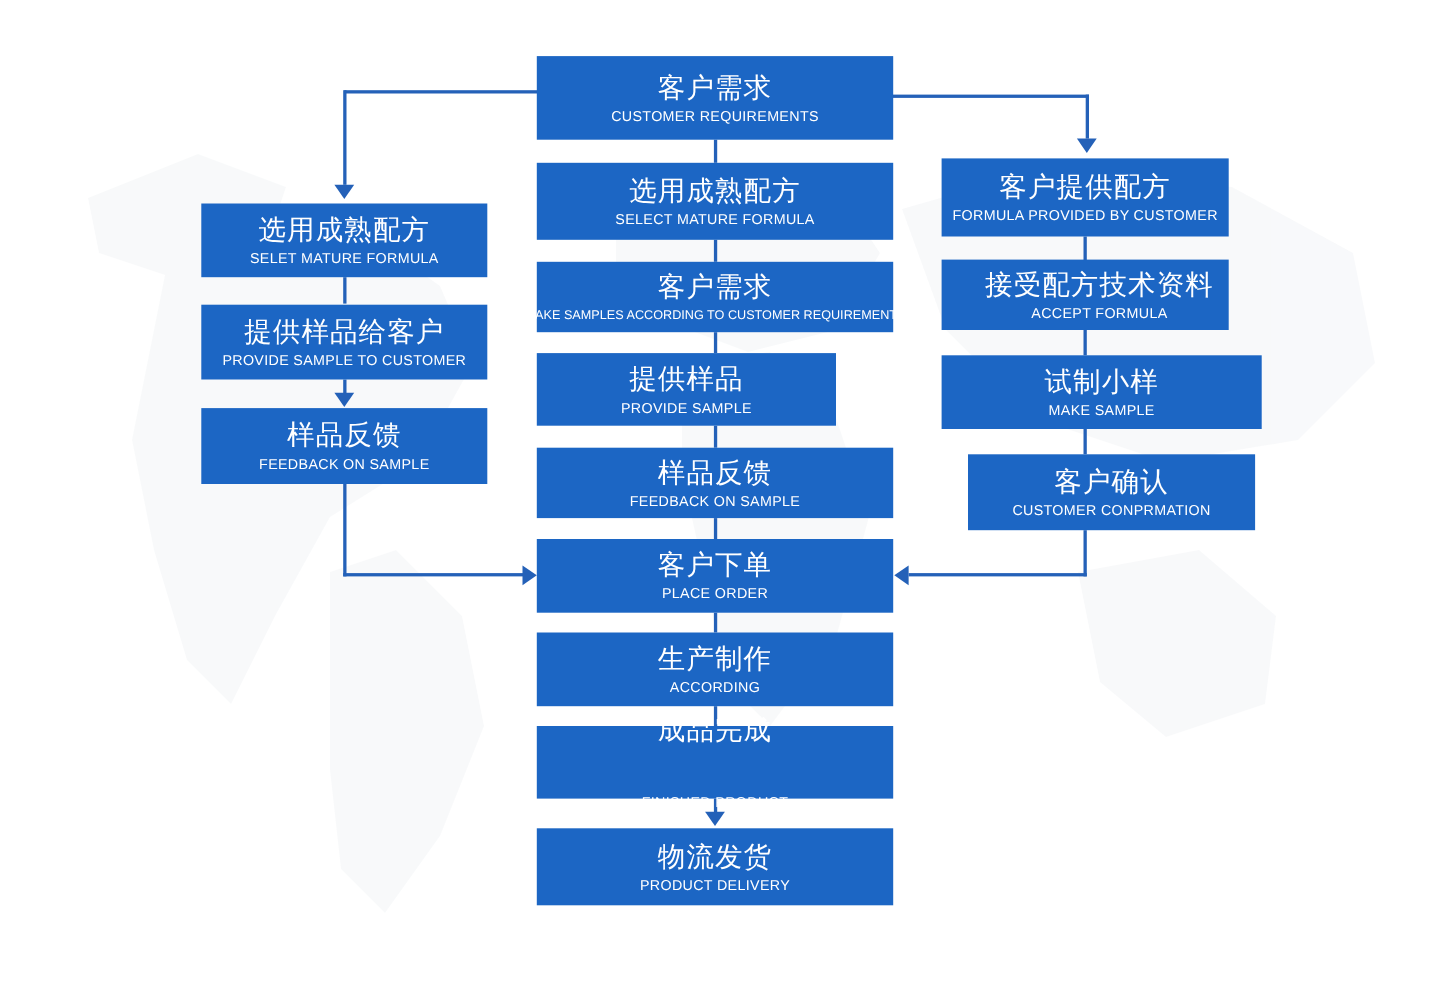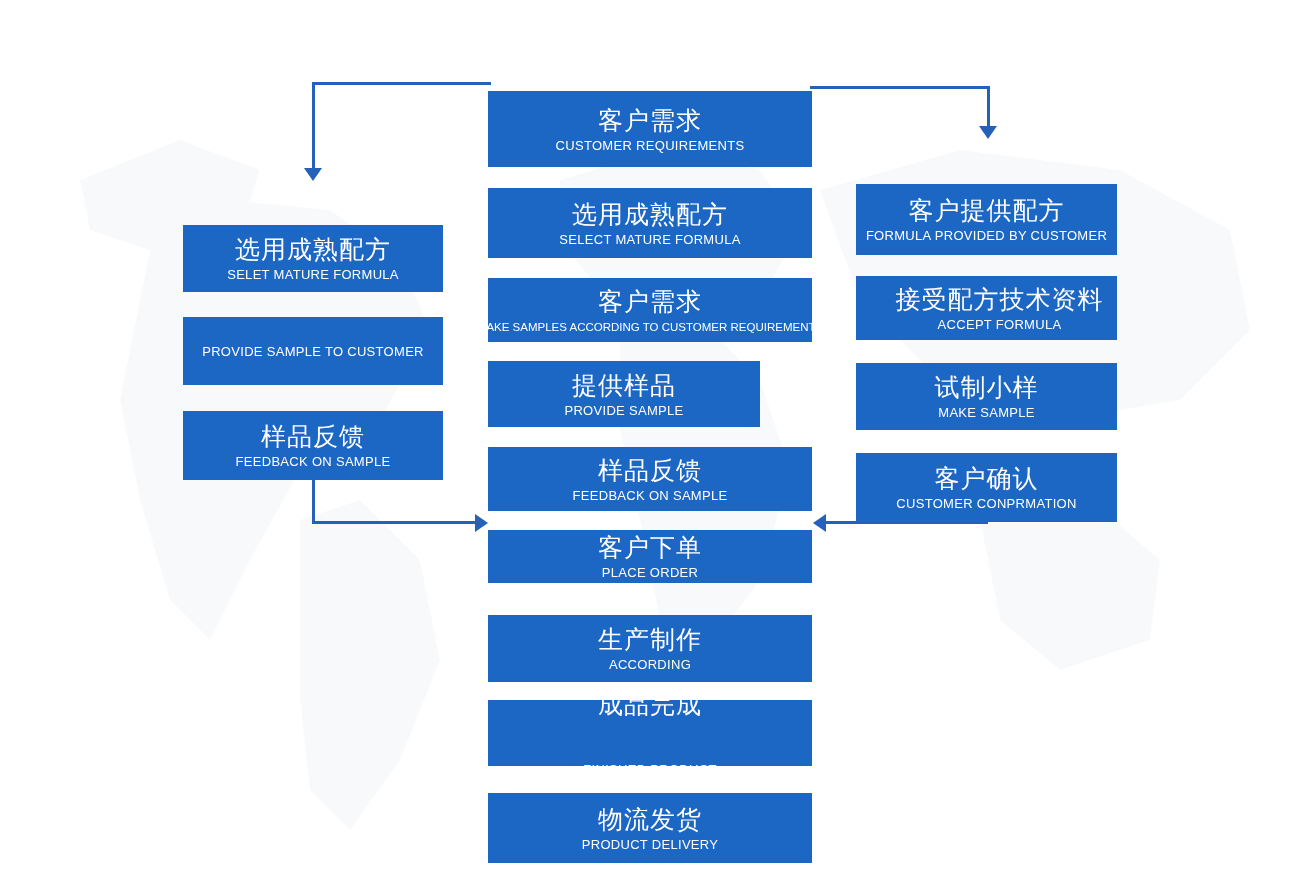--- a/index.html
+++ b/index.html
@@ -33,21 +33,20 @@
     position: absolute;
     background: #1c66c4;
     color: #ffffff;
     box-sizing: border-box;
     display: flex;
     flex-direction: column;
     align-items: center;
     justify-content: center;
     text-align: center;
     padding: 2px 6px;
-    margin-top: 40px;
   }
   .node .cn {
     font-size: 25px;
     line-height: 32px;
     letter-spacing: 1px;
     font-weight: 400;
     white-space: nowrap;
   }
   .node .en {
     font-size: 13px;
@@ -145,20 +144,21 @@
   <div class="node" style="left:488px; top:51px; width:324px; height:76px;">
     <span class="cn">客户需求</span>
     <span class="en">CUSTOMER REQUIREMENTS</span>
   </div>
 
   <div class="node" style="left:183px; top:185px; width:260px; height:67px;">
     <span class="cn">选用成熟配方</span>
     <span class="en">SELET MATURE FORMULA</span>
   </div>
   <div class="node" style="left:183px; top:277px; width:260px; height:68px;">
+    <span class="cn">提供样品给客户</span>
     <span class="en">PROVIDE SAMPLE TO CUSTOMER</span>
   </div>
   <div class="node" style="left:183px; top:371px; width:260px; height:69px;">
     <span class="cn">样品反馈</span>
     <span class="en">FEEDBACK ON SAMPLE</span>
   </div>
 
   <div class="node" style="left:488px; top:148px; width:324px; height:70px;">
     <span class="cn">选用成熟配方</span>
     <span class="en">SELECT MATURE FORMULA</span>
@@ -168,21 +168,21 @@
     <span class="en">MAKE SAMPLES ACCORDING TO CUSTOMER REQUIREMENTS</span>
   </div>
   <div class="node" style="left:488px; top:321px; width:272px; height:66px;">
     <span class="cn">提供样品</span>
     <span class="en">PROVIDE SAMPLE</span>
   </div>
   <div class="node" style="left:488px; top:407px; width:324px; height:64px;">
     <span class="cn">样品反馈</span>
     <span class="en">FEEDBACK ON SAMPLE</span>
   </div>
-  <div class="node" style="left:488px; top:490px; width:324px; height:53px;">
+  <div class="node" style="left:488px; top:490px; width:324px; height:67px;">
     <span class="cn">客户下单</span>
     <span class="en">PLACE ORDER</span>
   </div>
   <div class="node" style="left:488px; top:575px; width:324px; height:67px;">
     <span class="cn">生产制作</span>
     <span class="en">ACCORDING</span>
   </div>
   <div class="node" style="left:488px; top:660px; width:324px; height:66px;gap:40px;">
     <span class="cn">成品完成</span>
     <span class="en">FINISHED PRODUCT</span>
@@ -193,22 +193,22 @@
   </div>
 
   <div class="node" style="left:856px; top:144px; width:261px; height:71px;">
     <span class="cn">客户提供配方</span>
     <span class="en">FORMULA PROVIDED BY CUSTOMER</span>
   </div>
   <div class="node" style="left:856px; top:236px; width:261px; height:64px;padding-left:32px;">
     <span class="cn">接受配方技术资料</span>
     <span class="en">ACCEPT FORMULA</span>
   </div>
-  <div class="node" style="left:856px; top:323px; width:261px; height:67px;">
+  <div class="node" style="left:856px; top:323px; width:291px; height:67px;">
     <span class="cn">试制小样</span>
     <span class="en">MAKE SAMPLE</span>
   </div>
-  <div class="node" style="left:856px; top:413px; width:261px; height:69px;">
+  <div class="node" style="left:880px; top:413px; width:261px; height:69px;">
     <span class="cn">客户确认</span>
     <span class="en">CUSTOMER CONPRMATION</span>
   </div>
 
 </div>
 
 </body></html>

